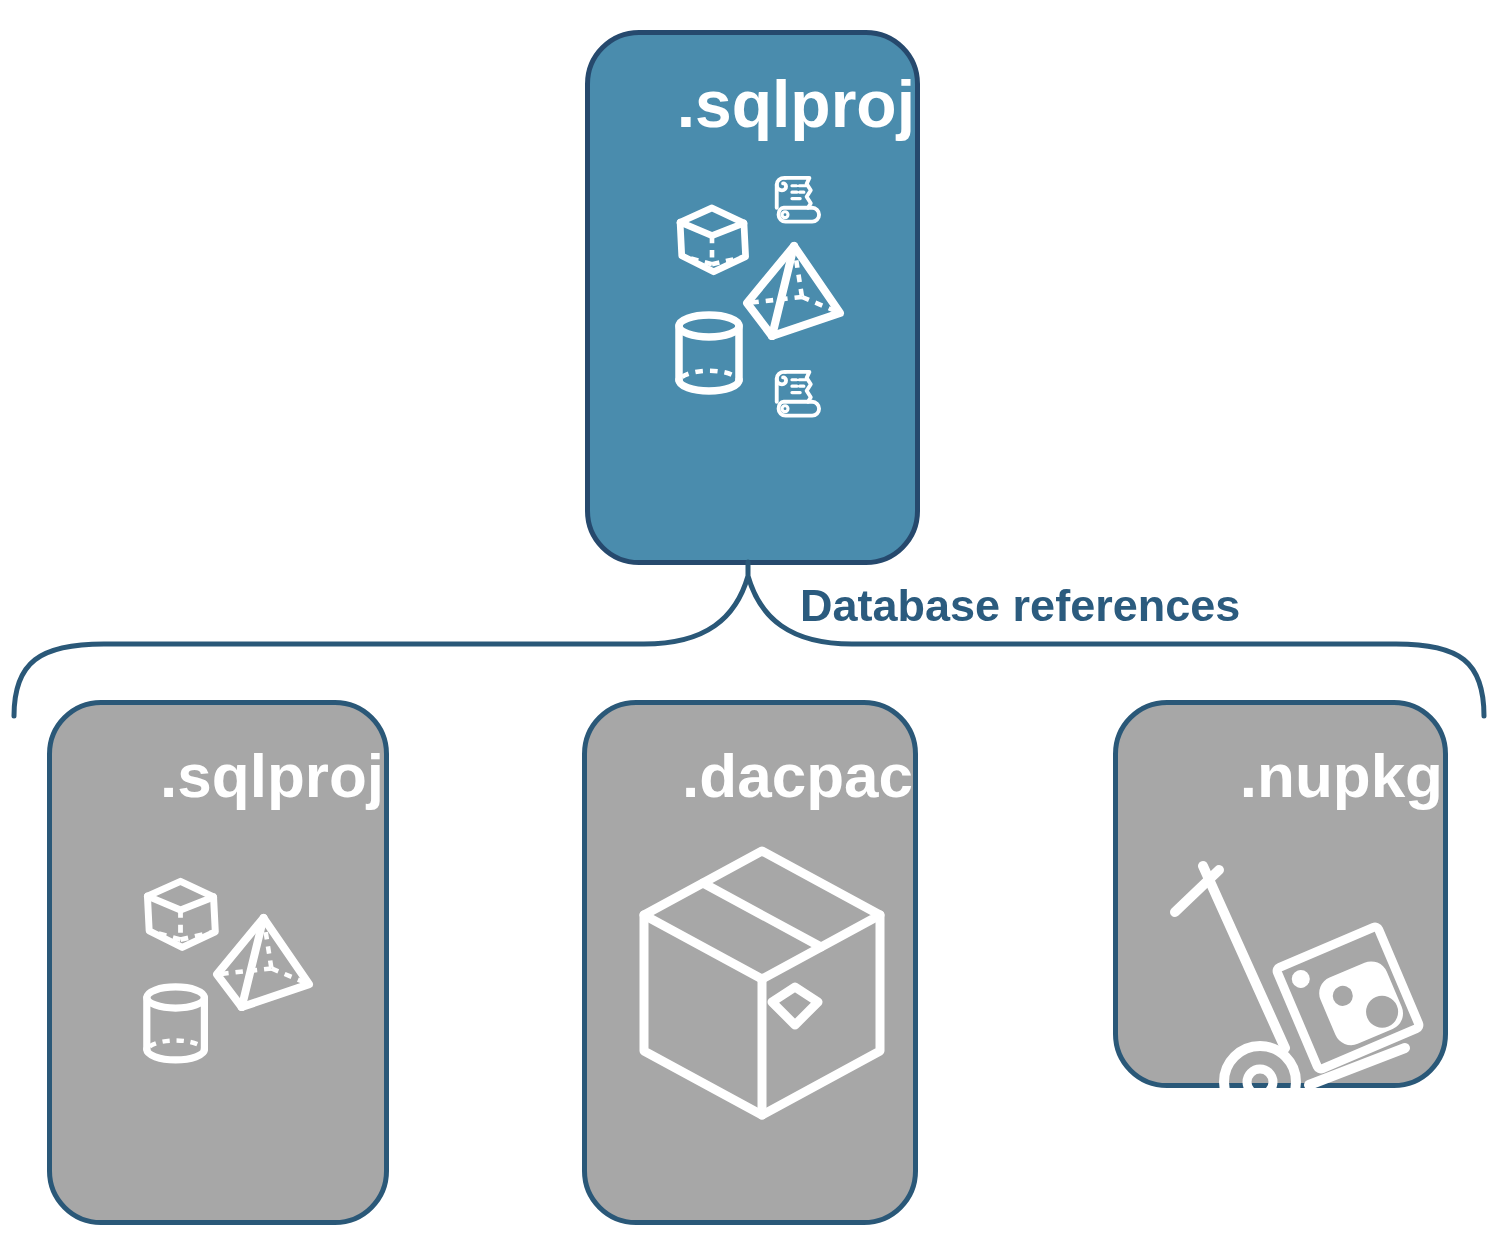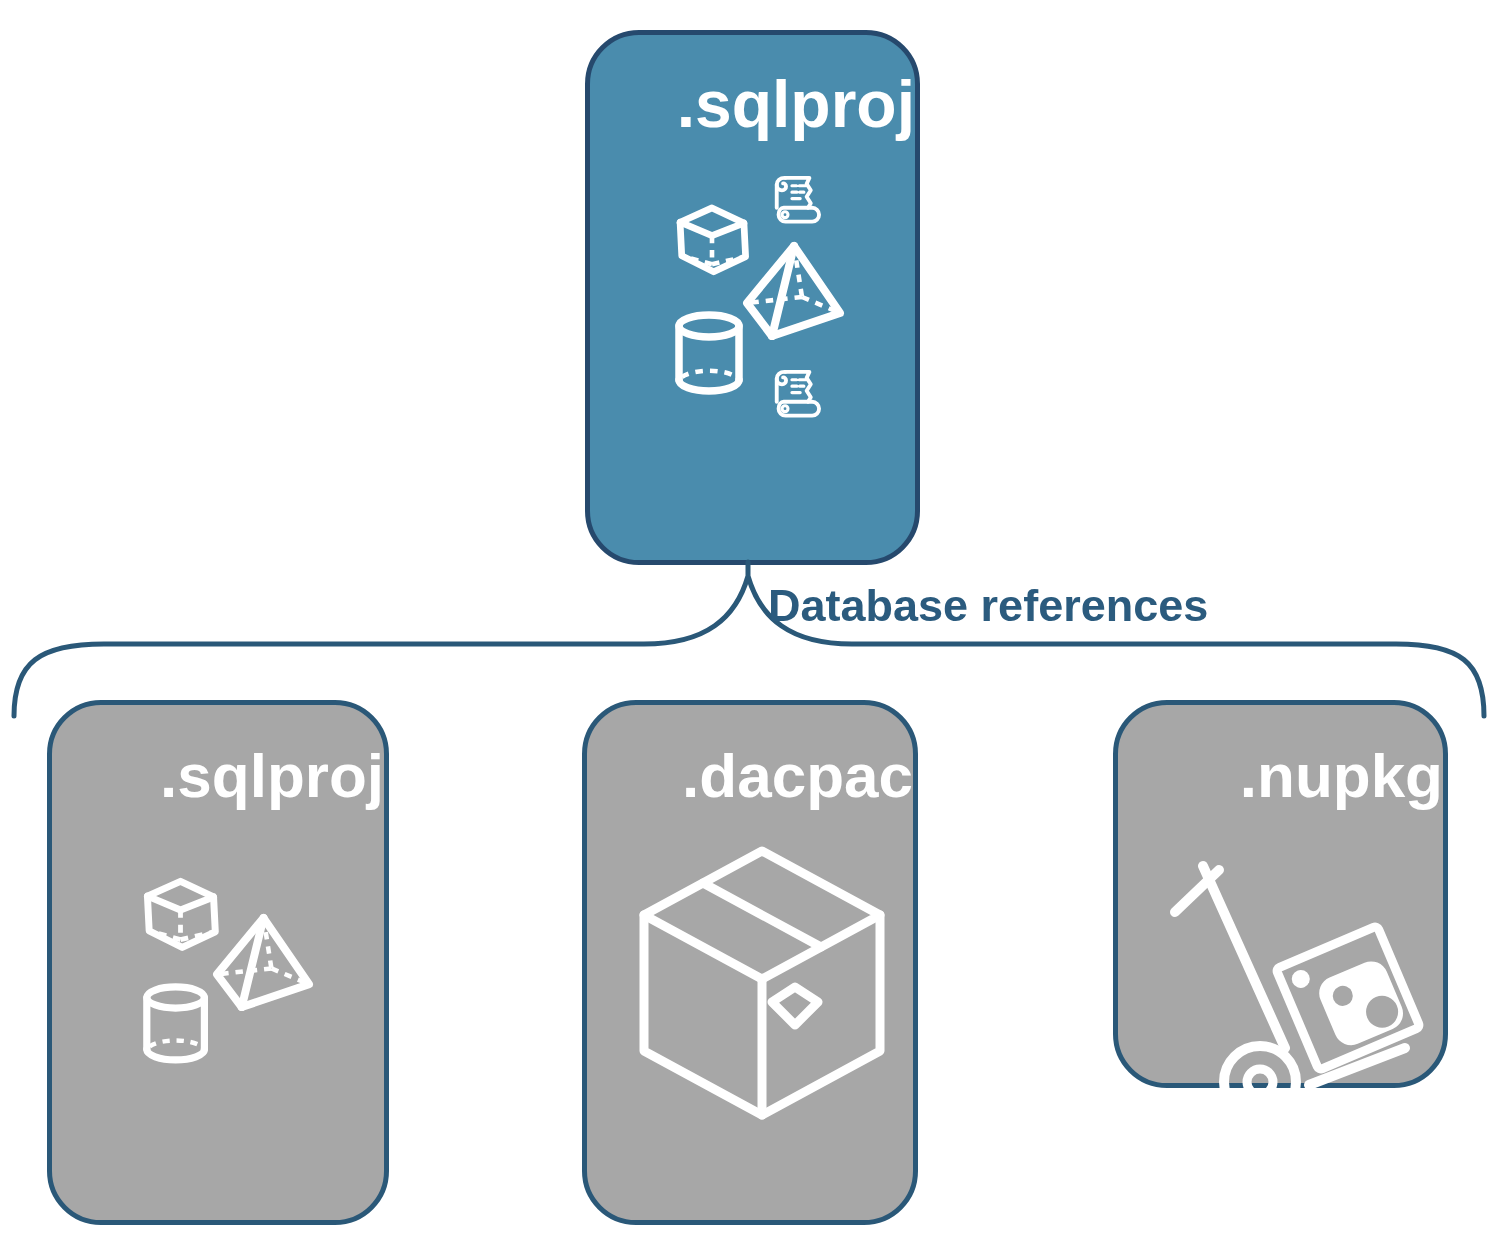--- a/index.html
+++ b/index.html
@@ -35,21 +35,21 @@
   .cluster-pkg{left:50px;top:140px;}
   .cluster-truck{left:45px;top:145px;}
 
   .brace{position:absolute;left:0;top:555px;}
   .brace path{
     fill:none;stroke:var(--connector,#2a5878);stroke-width:5;
     stroke-linecap:round;stroke-linejoin:round;
   }
 
   .connector-label{
-    position:absolute;left:768px;top:580px;
+    position:absolute;left:800px;top:580px;
     font-size:45px;font-weight:700;color:var(--label-text,#2b5b7e);
     white-space:nowrap;
   }
 
   
   .s{fill:none;stroke:var(--icon-stroke,#ffffff);stroke-linecap:round;stroke-linejoin:round;}
   .sw8{stroke-width:8;}
   .sw75{stroke-width:7.5;}
   .sw9{stroke-width:9;}
   .sw10{stroke-width:10;}

